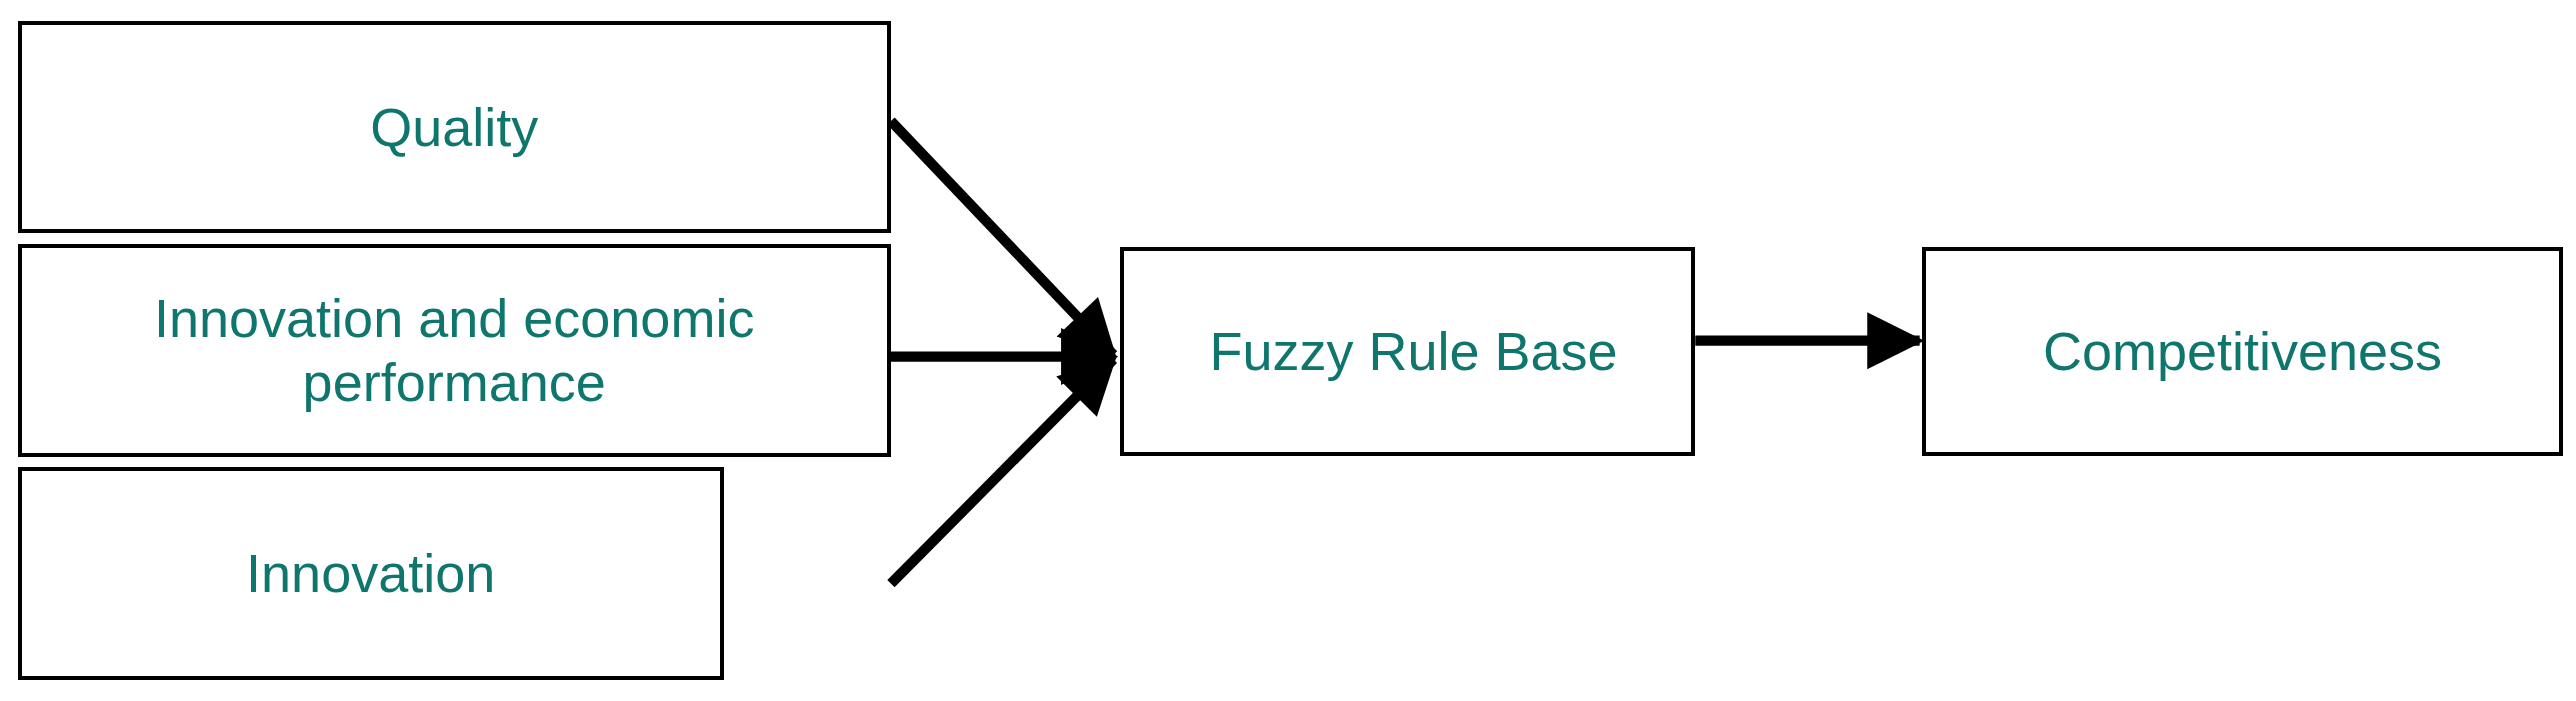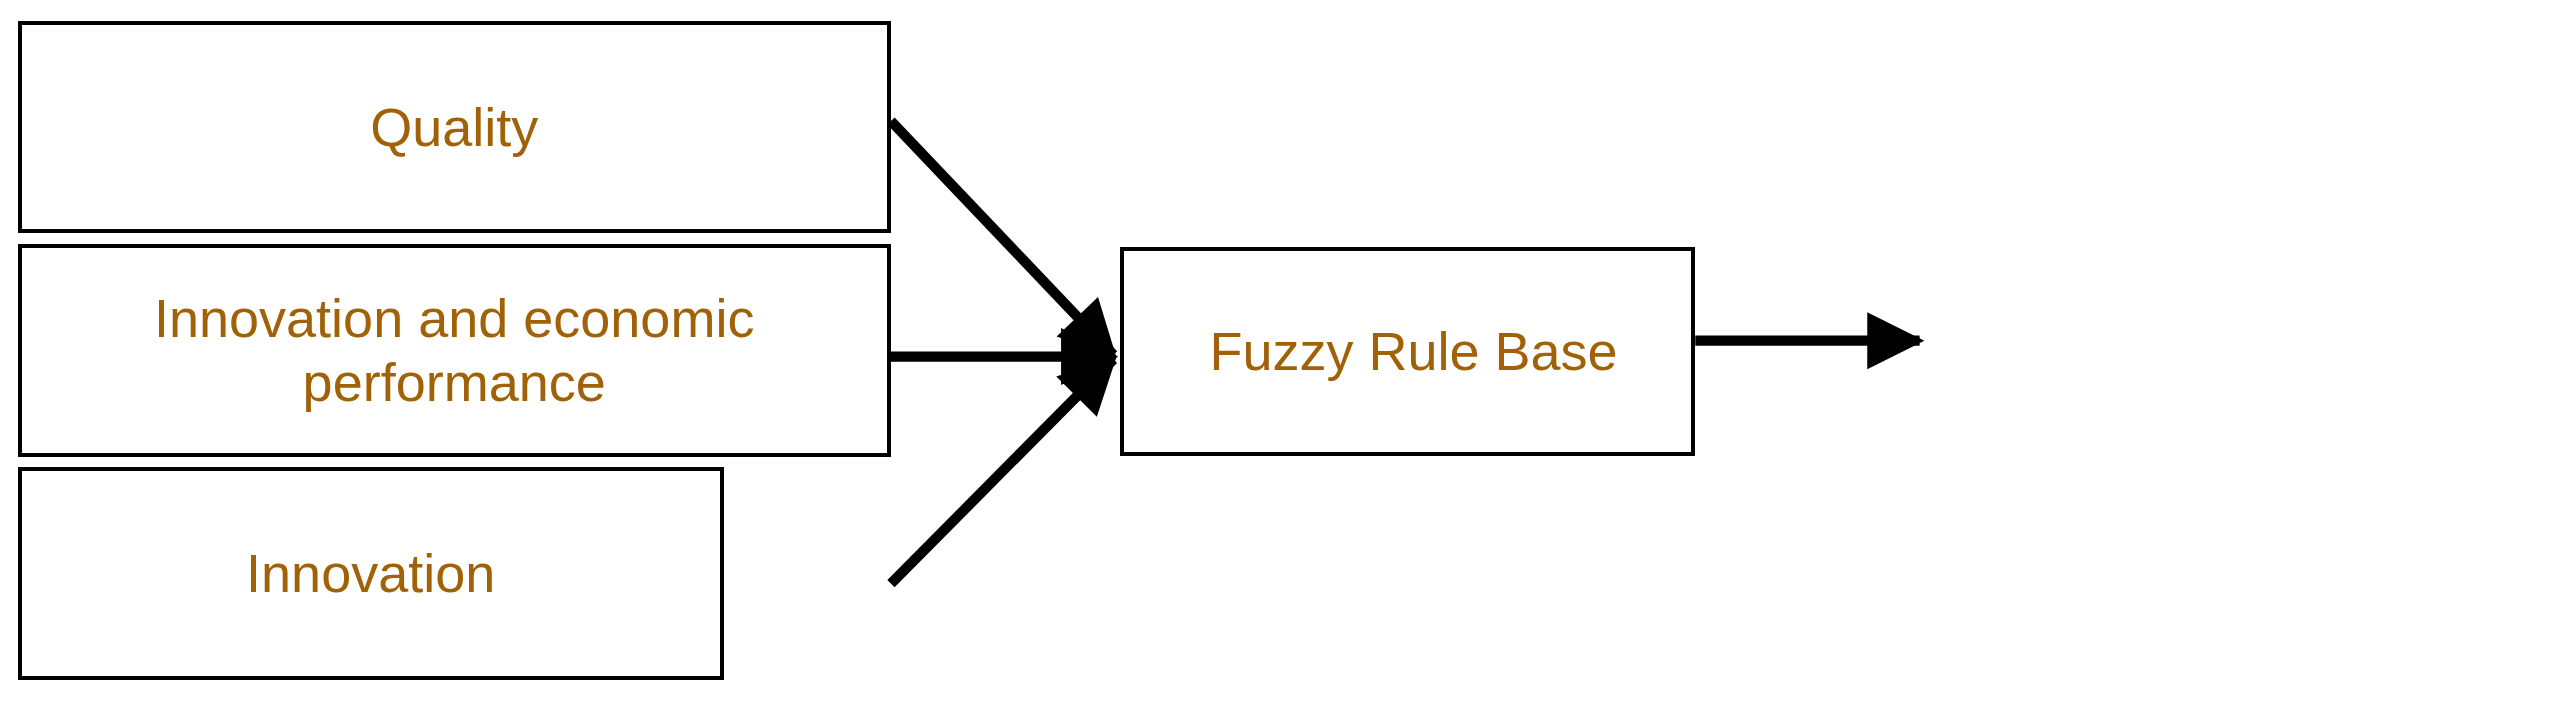--- a/index.html
+++ b/index.html
@@ -22,21 +22,21 @@
     border: 4.7px solid #000000;
     display: flex;
     align-items: center;
     justify-content: center;
     text-align: center;
   }
   .node-label {
     font-family: "Liberation Sans", sans-serif;
     font-size: 54px;
     line-height: 1.18;
-    color: #a16207;
+    color: #0f766e;
     letter-spacing: 0px;
     padding: 0 22.3px;
     white-space: pre-line;
   }
   #edges {
     position: absolute;
     left: 0;
     top: 0;
     width: 2576px;
     height: 701px;
@@ -79,15 +79,18 @@
   </div>
 
   <div class="node" id="n-innovation">
     <span class="node-label">Innovation</span>
   </div>
 
   <div class="node" id="n-fuzzy">
     <span class="node-label">Fuzzy Rule Base</span>
   </div>
 
+  <div class="node" id="n-competitiveness">
+    <span class="node-label">Competitiveness</span>
+  </div>
 
 </div>
 
 
 </body></html>

